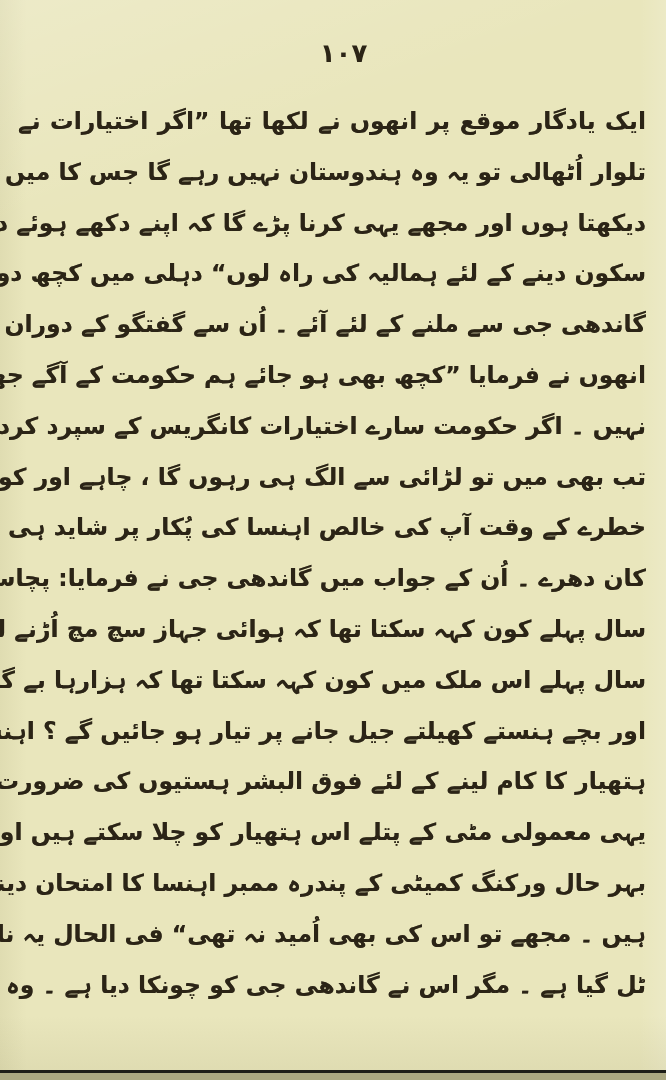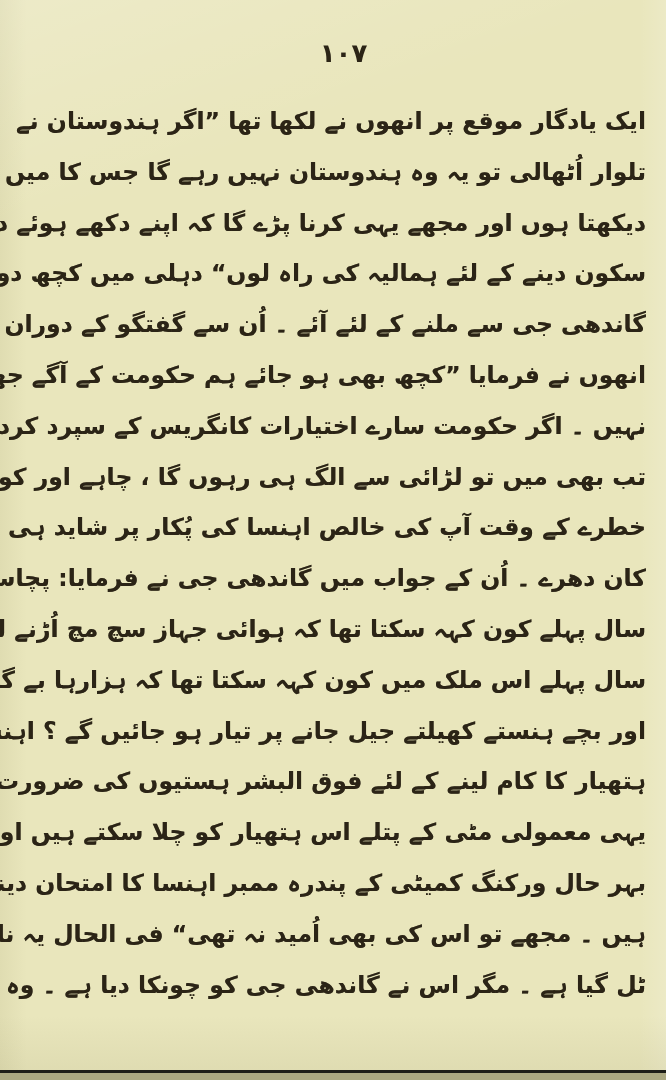--- a/index.html
+++ b/index.html
@@ -70,21 +70,21 @@
   }
 </style>
 </head>
 <body>
 
 <div class="scan-page">
 
   <div class="page-number">۱۰۷</div>
 
   <div class="text-block">
-    <div class="text-line">ایک یادگار موقع پر انھوں نے لکھا تھا ”اگر ہندوستان نے</div>
+    <div class="text-line">ایک یادگار موقع پر انھوں نے لکھا تھا ”اگر اختیارات نے</div>
     <div class="text-line">تلوار اُٹھالی تو یہ وہ ہندوستان نہیں رہے گا جس کا میں خواب</div>
     <div class="text-line">دیکھتا ہوں اور مجھے یہی کرنا پڑے گا کہ اپنے دکھے ہوئے دل کو</div>
     <div class="text-line">سکون دینے کے لئے ہمالیہ کی راہ لوں“ دہلی میں کچھ دوست</div>
     <div class="text-line">گاندھی جی سے ملنے کے لئے آئے ۔ اُن سے گفتگو کے دوران میں</div>
     <div class="text-line">انھوں نے فرمایا ”کچھ بھی ہو جائے ہم حکومت کے آگے جھکنے کے</div>
     <div class="text-line">نہیں ۔ اگر حکومت سارے اختیارات کانگریس کے سپرد کردے</div>
     <div class="text-line">تب بھی میں تو لڑائی سے الگ ہی رہوں گا ، چاہے اور کوئی میرا</div>
     <div class="text-line">خطرے کے وقت آپ کی خالص اہنسا کی پُکار پر شاید ہی کوئی</div>
     <div class="text-line">کان دھرے ۔ اُن کے جواب میں گاندھی جی نے فرمایا: پچاس</div>
     <div class="text-line">سال پہلے کون کہہ سکتا تھا کہ ہوائی جہاز سچ مچ اُڑنے لگیں گے ؟ پچیس</div>

